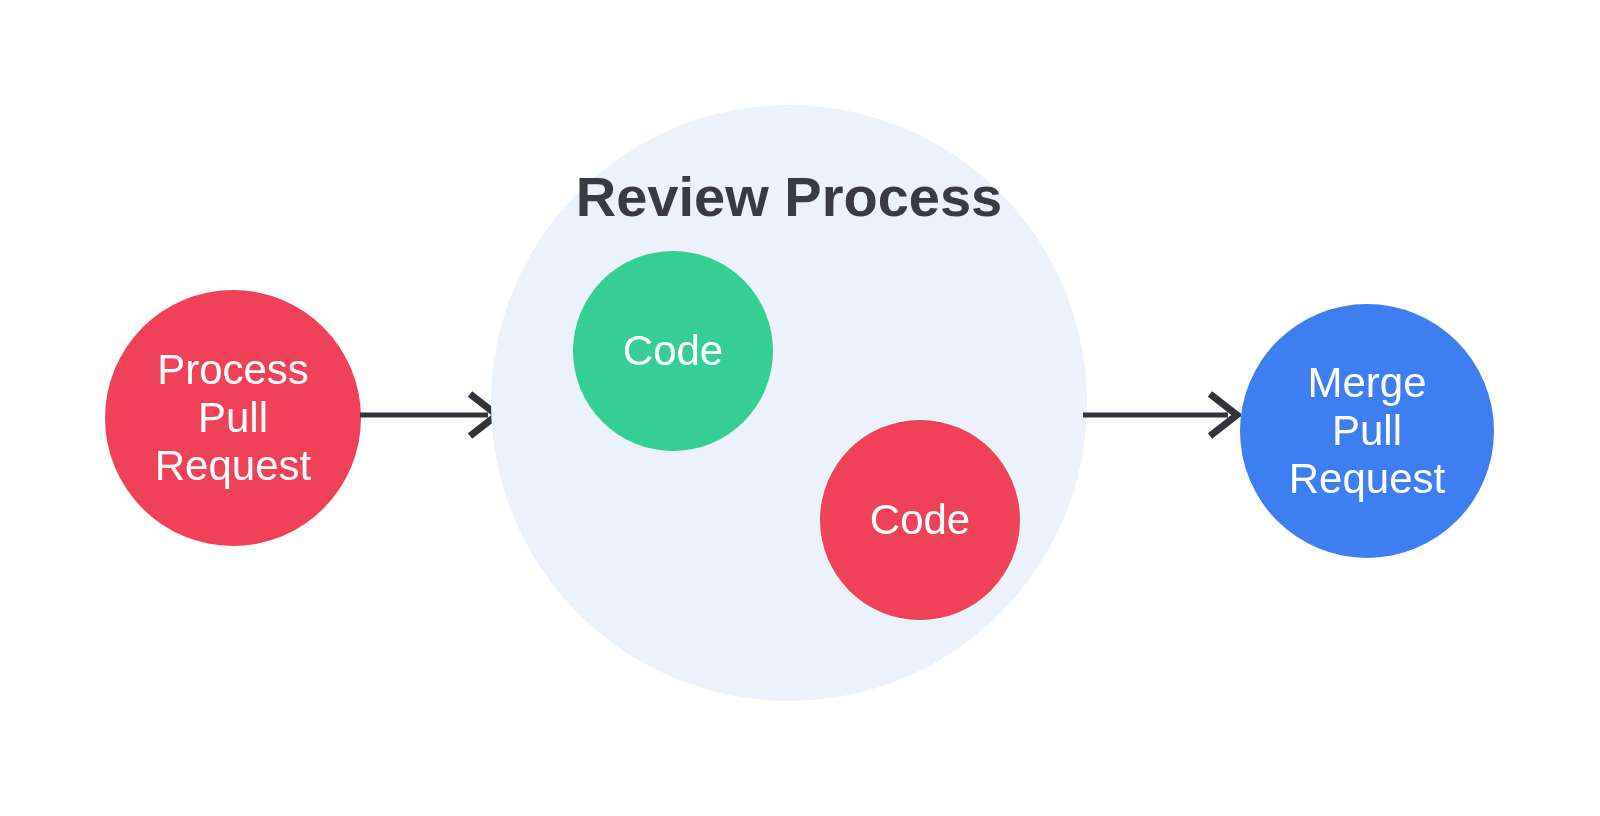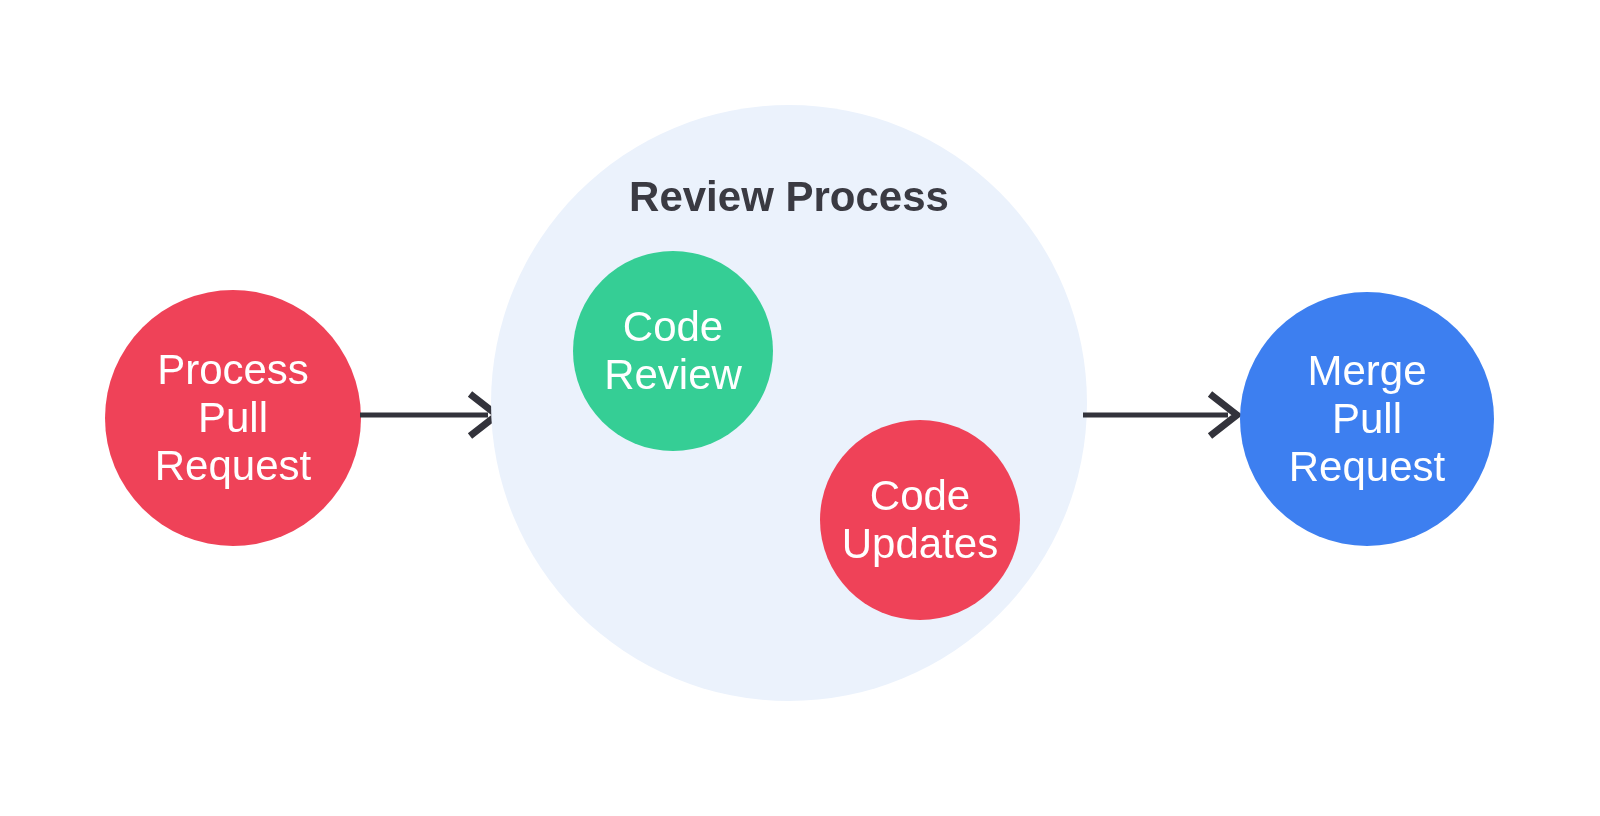--- a/index.html
+++ b/index.html
@@ -34,28 +34,28 @@
     width: 596px;
     height: 596px;
     border-radius: 50%;
   }
   .group-title {
     position: absolute;
     left: 0;
     top: 70px;
     width: 100%;
     text-align: center;
-    font-size: 42px;
+    font-size: 56px;
     line-height: 44px;
     font-weight: 700;
   }
   .node-create  { left: 105px;  top: 290px; width: 256px; height: 256px; }
   .node-review  { left: 573px;  top: 251px; width: 200px; height: 200px; }
   .node-updates { left: 820px;  top: 420px; width: 200px; height: 200px; }
-  .node-merge   { left: 1240px; top: 292px; width: 254px; height: 254px; }
+  .node-merge   { left: 1240px; top: 304px; width: 254px; height: 254px; }
   .arrow {
     position: absolute;
     display: block;
   }
   .arrow-1 { left: 360px;  top: 390px; }
   .arrow-2 { left: 1083px; top: 390px; }
 </style>
 </head>
 <body>
 
@@ -74,28 +74,26 @@
     <path d="M110,4 L137,25 L110,46" fill="none" stroke="currentColor" stroke-width="7"></path>
   </svg>
 
   <div class="group-circle" style="background: rgb(235, 242, 252);">
     <div class="group-title" style="color: rgb(58, 58, 66);">Review Process</div>
   </div>
 
   <div class="node node-review" style="background: rgb(53, 206, 149); color: rgb(255, 255, 255);">
     <div class="node-label">
         <div>Code</div>
-        <div>Review</div>
       </div>
   </div>
 
   <div class="node node-updates" style="background: rgb(239, 66, 88); color: rgb(255, 255, 255);">
     <div class="node-label">
         <div>Code</div>
-        <div>Updates</div>
       </div>
   </div>
 
   <svg class="arrow arrow-2" width="158" height="50" viewBox="0 0 158 50" style="color: rgb(51, 51, 59);">
     <line x1="0" y1="25" x2="145" y2="25" stroke="currentColor" stroke-width="5"></line>
     <path d="M127,4 L154,25 L127,46" fill="none" stroke="currentColor" stroke-width="7"></path>
   </svg>
 
   <div class="node node-merge" style="background: rgb(61, 127, 240); color: rgb(255, 255, 255);">
     <div class="node-label">

